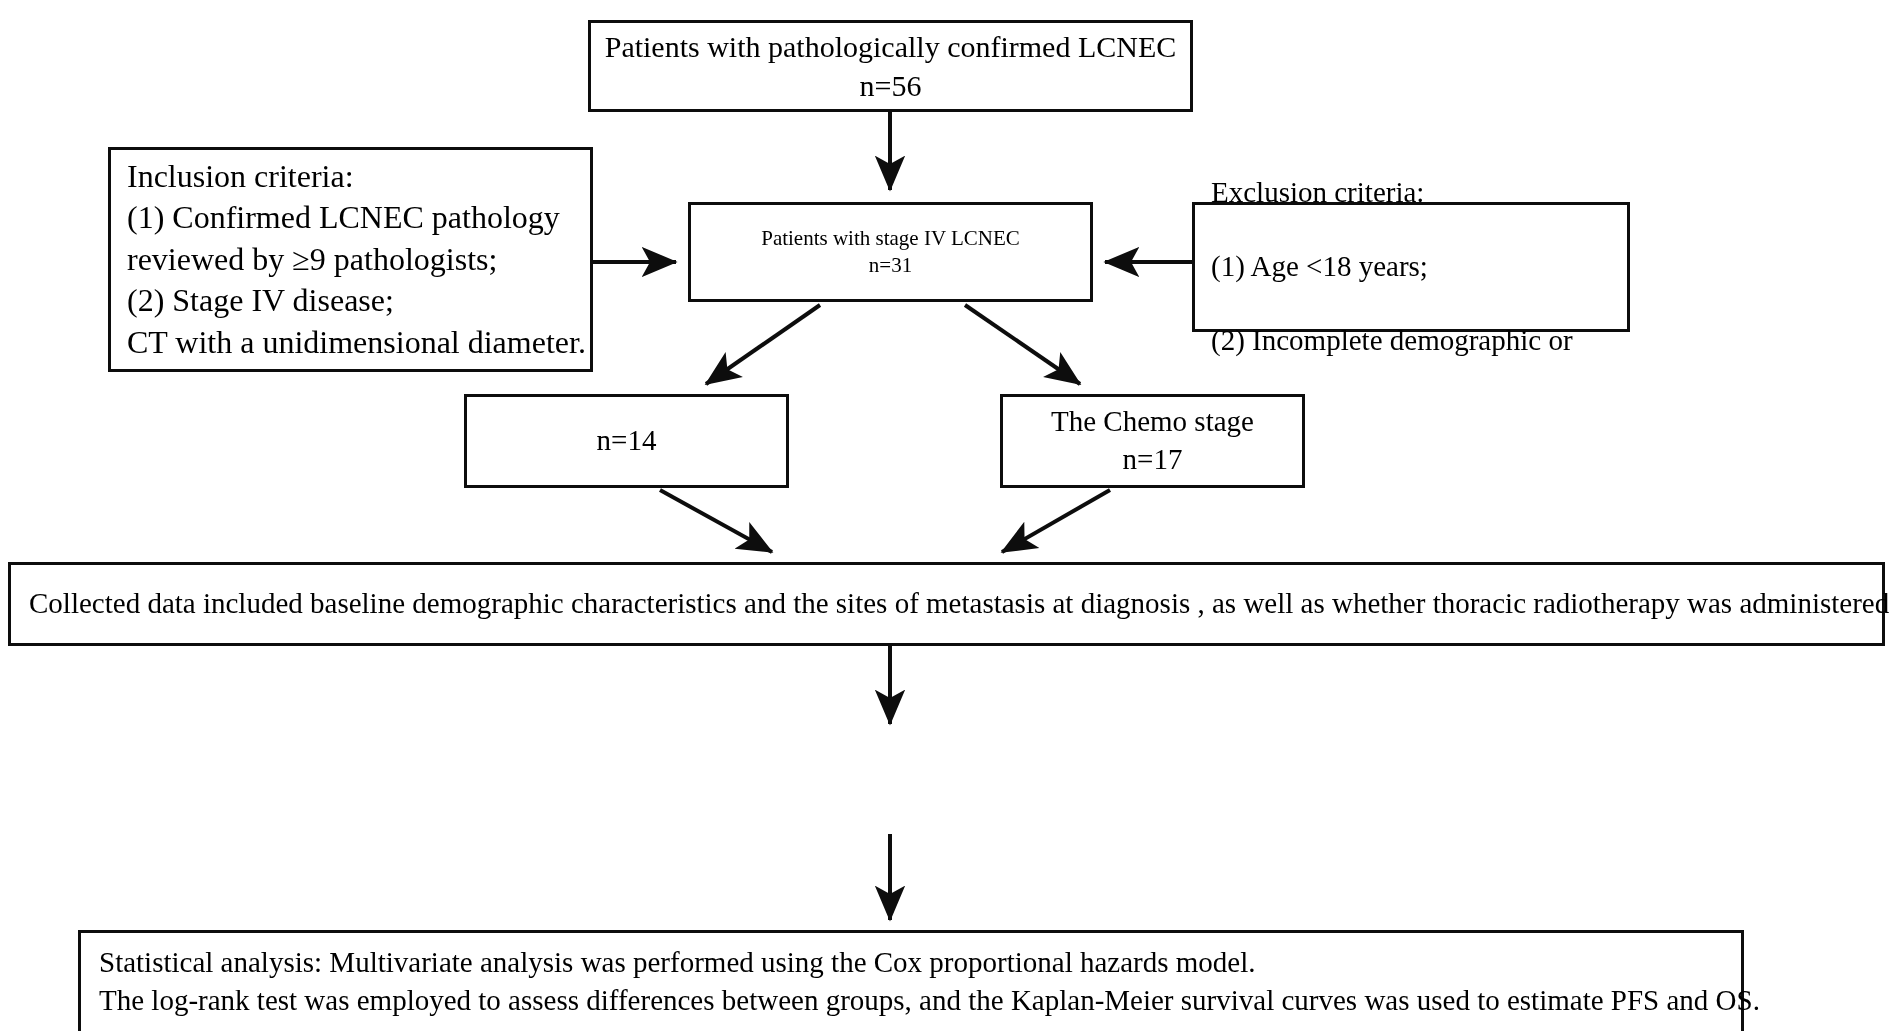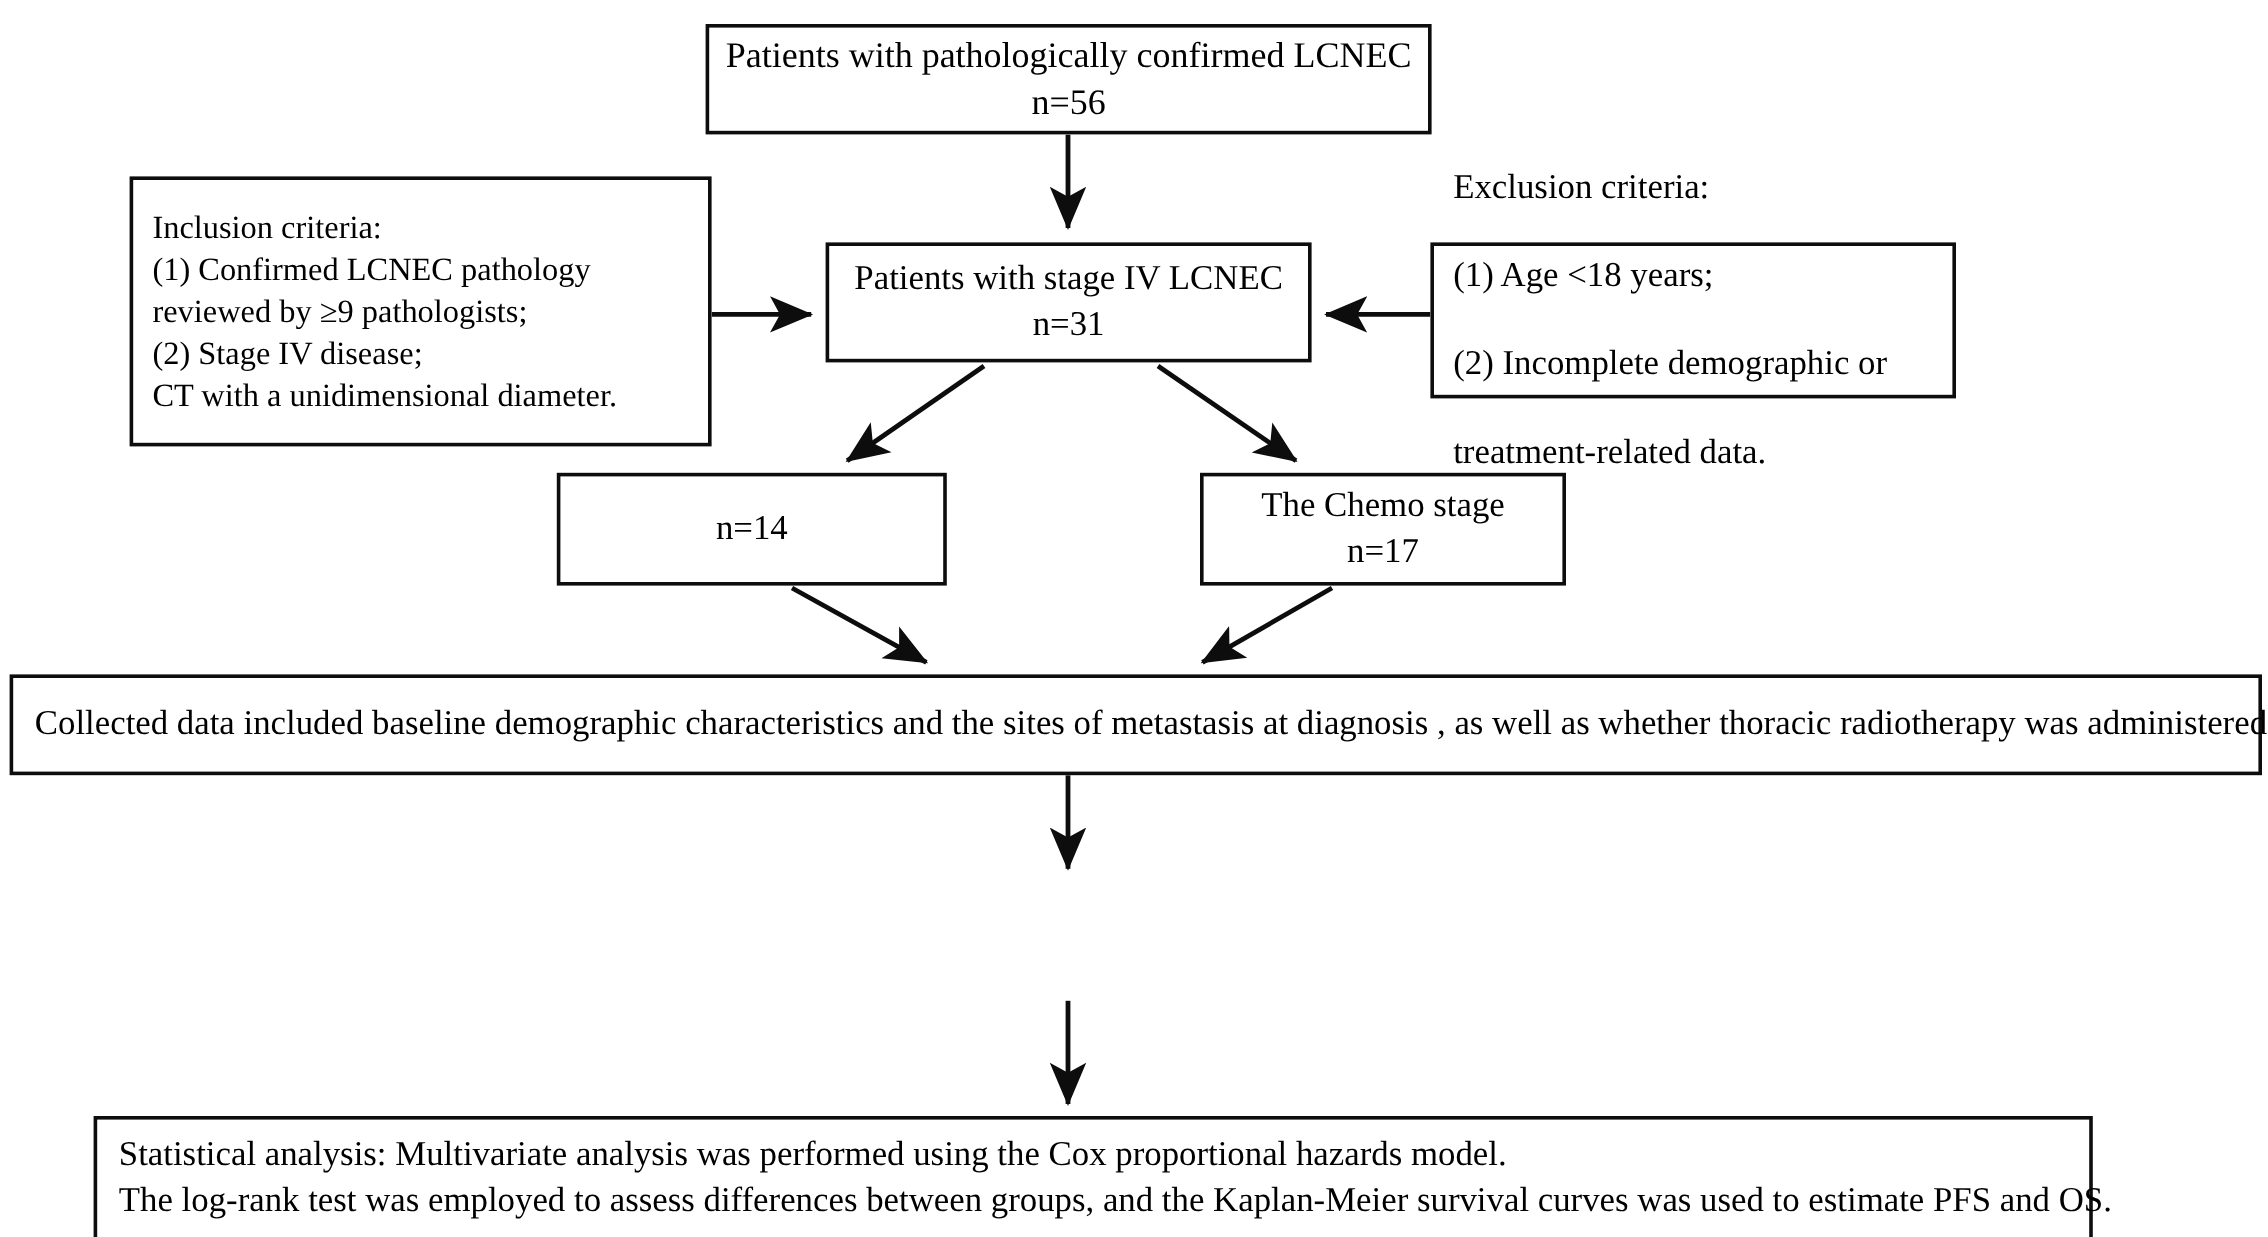--- a/index.html
+++ b/index.html
@@ -46,26 +46,26 @@
   .center { text-align: center; }
   .left { text-align: left; }
 
   
   #box-top {
     left: 588px; top: 8px; width: 605px; height: 92px;
     font-size: 30px;
   }
   #box-inclusion {
     left: 108px; top: 135px; width: 485px; height: 225px;
-    font-size: 27px;
+    font-size: 32px;
     padding-left: 16px; padding-right: 6px;
   }
   #box-stage4 {
     left: 688px; top: 190px; width: 405px; height: 100px;
-    font-size: 29px;
+    font-size: 21px;
   }
   #box-exclusion {
     left: 1192px; top: 190px; width: 438px; height: 130px;
     font-size: 29px;
     padding-left: 16px; padding-right: 6px; gap: 36px;
   }
   #box-ici {
     left: 464px; top: 382px; width: 325px; height: 94px;
     font-size: 29px;
   }
@@ -153,21 +153,20 @@
 
   <div class="box center" id="box-stage4">
     <span class="line">Patients with stage IV LCNEC</span>
     <span class="line">n=31</span>
   </div>
 
   <div class="box left" id="box-exclusion">
     <span class="line">Exclusion criteria:</span>
     <span class="line">(1) Age &lt;18 years;</span>
     <span class="line">(2) Incomplete demographic or</span>
-    <span class="line">treatment-related data.</span>
   </div>
 
   <div class="box center" id="box-ici">
     <span class="line">n=14</span>
   </div>
 
   <div class="box center" id="box-chemo">
     <span class="line">The Chemo stage</span>
     <span class="line">n=17</span>
   </div>

